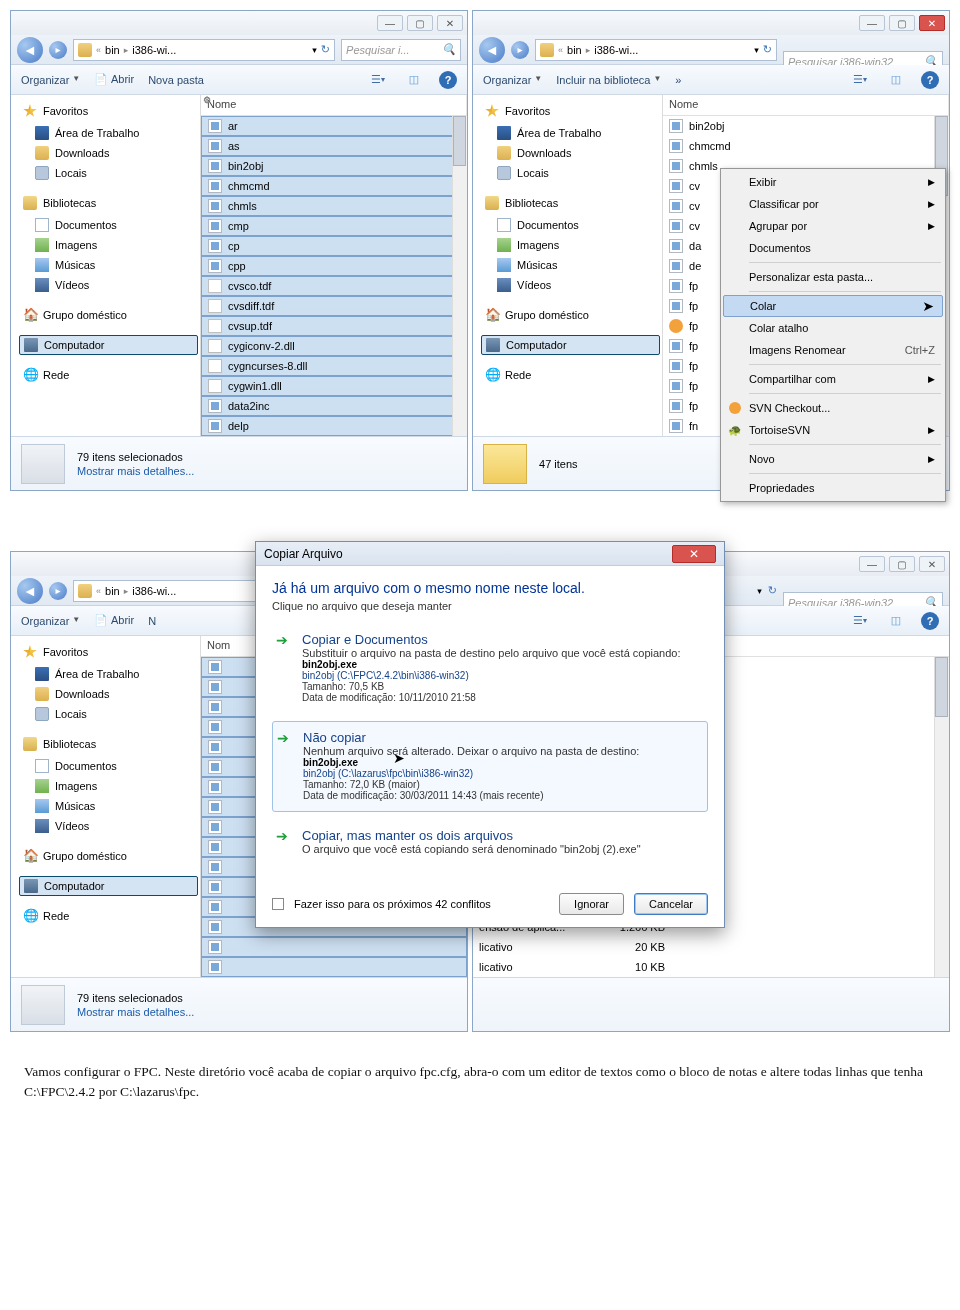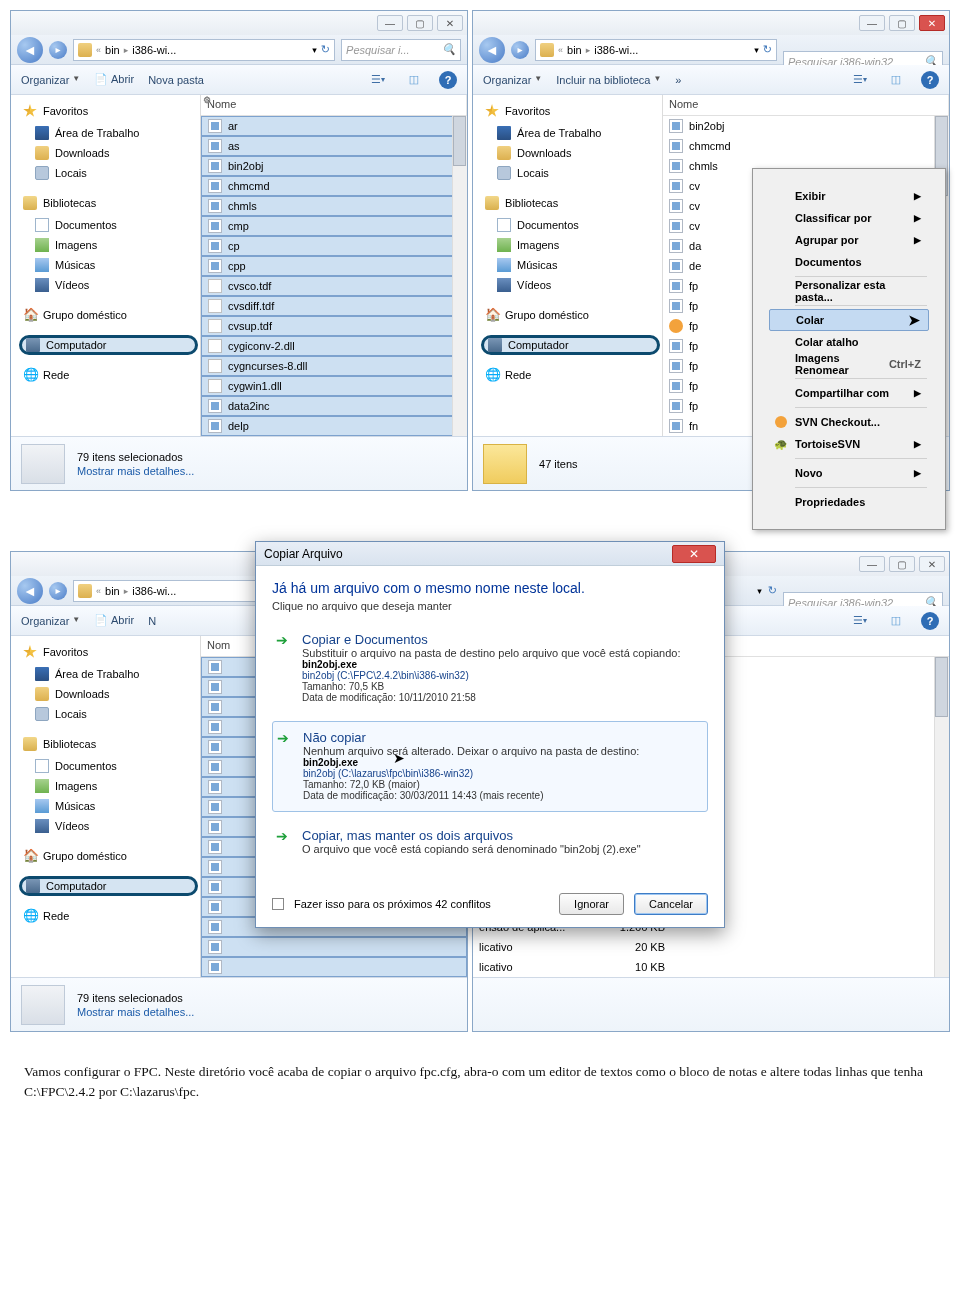--- a/index.html
+++ b/index.html
@@ -26,21 +26,21 @@
 .viewic, .prevpane, .helpic{ width: 22px; height: 18px; display:flex;align-items:center;justify-content:center;}
 .viewic{color:#3f6fa6;}
 .helpic{width:18px;height:18px;border-radius:50%;background:#2f6db5;color:#fff;font-size:11px;font-weight:bold;}
 .prevpane{color:#5a9bd4;}
 .body { flex: 1; display: flex; min-height: 0; }
 .sidebar { width: 190px; background: #fff; border-right: 1px solid #dcdcdc; padding: 6px 2px 6px 8px; overflow:hidden;}
 .navgroup { margin-bottom: 10px; }
 .navhead, .navitem { display: flex; align-items: center; gap: 6px; height: 20px; font-size: 11px; padding: 0 4px;}
 .navhead { margin-bottom: 2px; }
 .navitem { margin-left: 12px; text-align: right; }
-.navitem.sel{background:#d5e4f2;border:3px solid #0c4a6e;border-radius:10px;}
+.navitem.sel{background:#d5e4f2;border:1px solid #0c4a6e;border-radius:2px;}
 .ico{width:14px;height:14px;display:inline-block;flex-shrink:0;}
 .ico-star{background:conic-gradient(#f7c94a,#e6a92b);clip-path:polygon(50% 0,61% 35%,98% 35%,68% 57%,79% 91%,50% 70%,21% 91%,32% 57%,2% 35%,39% 35%);}
 .ico-desktop{background:linear-gradient(#3a6fb5,#2a4f82);border-radius:1px;}
 .ico-dl{background:linear-gradient(#f0d080,#dcb04f);border-radius:2px;}
 .ico-loc{background:#b7c8dc;border:1px solid #8ea6c0;border-radius:2px;}
 .ico-lib{background:linear-gradient(#f2d789,#d9b04e);border-radius:2px;position:relative;}
 .ico-doc{background:#fff;border:1px solid #9eb5cc;}
 .ico-img{background:linear-gradient(#a7d28f,#6fb24f);}
 .ico-mus{background:linear-gradient(#a7c8f0,#5a9bd4);}
 .ico-vid{background:linear-gradient(#6a8fbf,#3a5f8f);}
@@ -63,21 +63,21 @@
 .fico-dll{background:#fff;border:1px solid #bbb;}
 .fico-dll::after{content:"⚙";font-size:9px;position:absolute;left:2px;top:0;color:#888;}
 .fico-svn{background:#f3a23b;border-radius:50%;}
 .detailsbar { height: 54px; border-top: 1px solid #cfd9e6; background: linear-gradient(#f8fbff,#eef4fa); display: flex; align-items: center; gap: 12px; padding: 0 10px; }
 .dbic{width:44px;height:40px;background:linear-gradient(#f1f3f6,#d9dfe7);border:1px solid #bfcad8;}
 .dbic.fold{background:linear-gradient(#fbe79a,#f0cc5e);border-color:#d8b244;}
 .dbinfo{display:flex;flex-direction:column;gap:2px;}
 .dblink{color:#1a5aa8;cursor:pointer;}
 
 
-.ctxmenu{position:absolute;width:194px;background:#f0f0f0;border:1px solid #979797;box-shadow:2px 2px 6px rgba(0,0,0,.3);font-size:11px;z-index:10;padding:16px;font-weight:bold;}
+.ctxmenu{position:absolute;width:226px;background:#f0f0f0;border:1px solid #979797;box-shadow:2px 2px 6px rgba(0,0,0,.3);font-size:11px;z-index:10;padding:2px;}
 .ctxrow{height:22px;display:flex;align-items:center;padding:0 8px 0 26px;position:relative;}
 .ctxrow.hover{background:#c4daf2;border:1px solid #7da2ce;border-radius:2px;}
 .ctxrow .sub{margin-left:auto;font-size:9px;}
 .ctxrow .shortcut{margin-left:auto;color:#555;}
 .ctxsep{height:1px;background:#d0d0d0;margin:3px 2px 3px 26px;}
 .ctxrow .cicon{position:absolute;left:4px;width:16px;height:16px;display:flex;align-items:center;justify-content:center;}
 .ctxarrow{position:absolute;top:160px;left:180px;color:#000;font-size:14px;}
 
 
 .dialog{position:absolute;width:470px;background:#fff;border:1px solid #6f8fb5;box-shadow:0 6px 18px rgba(0,0,0,.4);z-index:30;left:245px;top:-10px;}

